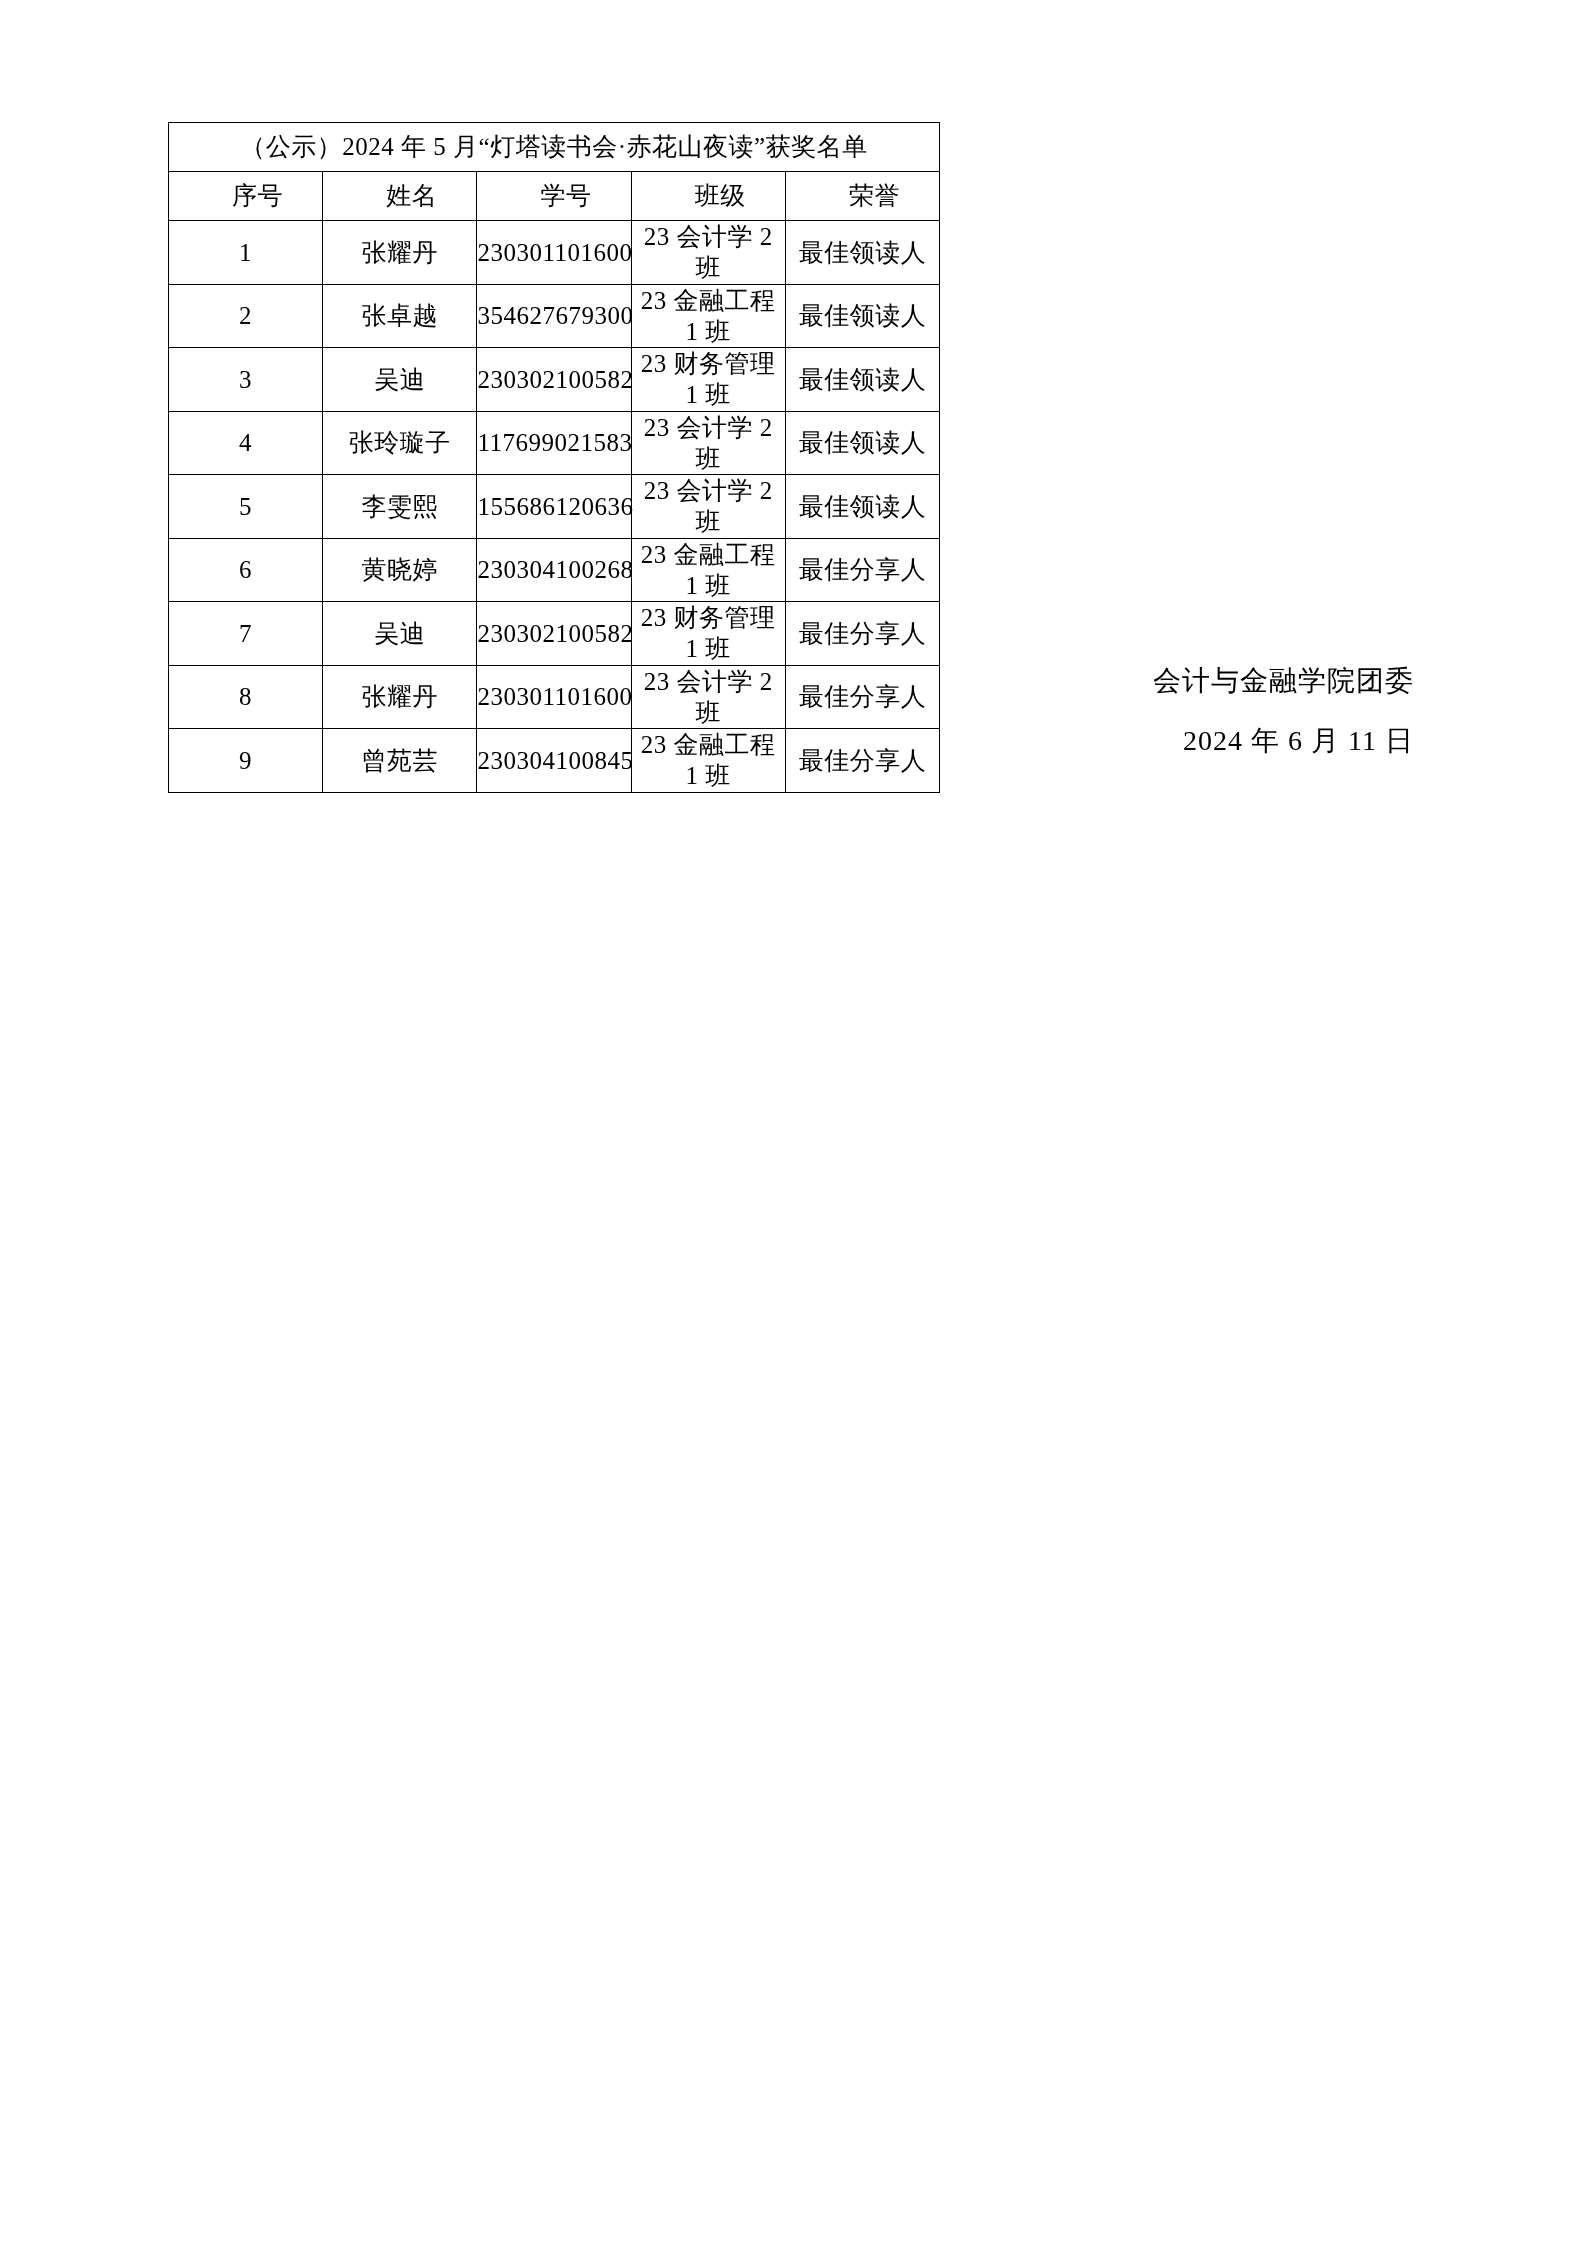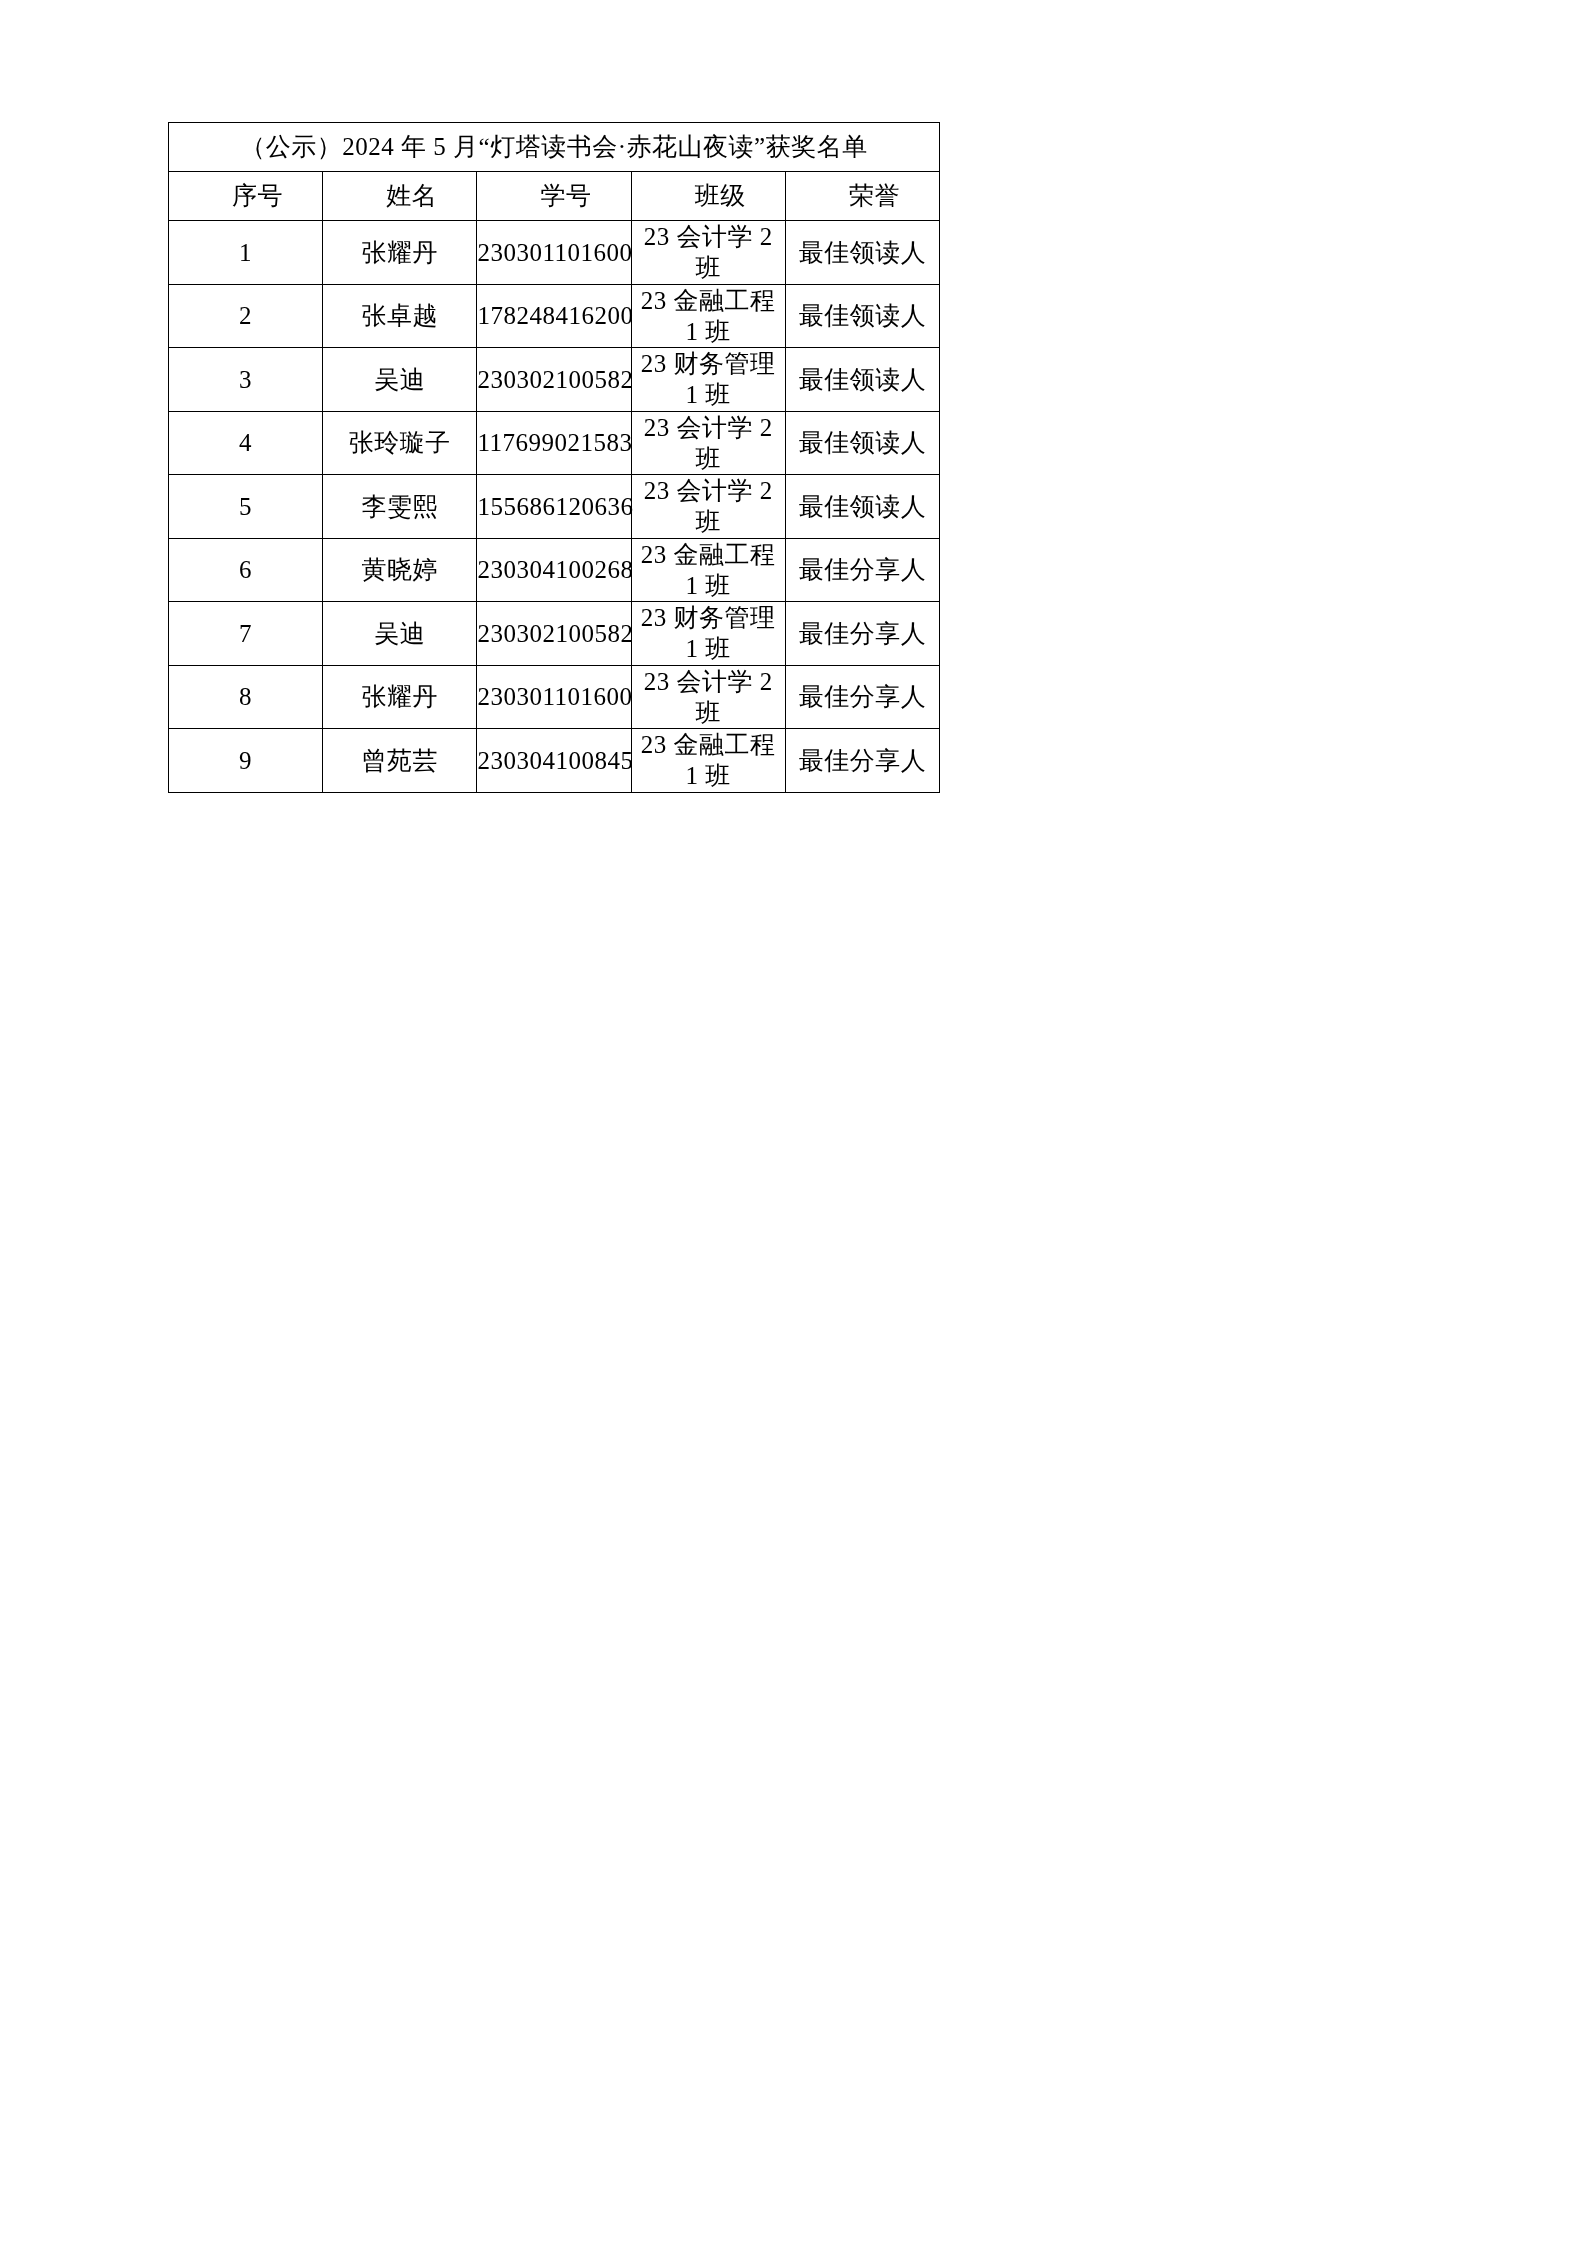--- a/index.html
+++ b/index.html
@@ -97,21 +97,21 @@
       <tr>
         <td class="num-cell">1</td>
         <td>张耀丹</td>
         <td class="num-cell">230301101600</td>
         <td>23 会计学 2 班</td>
         <td>最佳领读人</td>
       </tr>
       <tr>
         <td class="num-cell">2</td>
         <td>张卓越</td>
-        <td class="num-cell">178248416200</td>
+        <td class="num-cell">354627679300</td>
         <td>23 金融工程 1 班</td>
         <td>最佳领读人</td>
       </tr>
       <tr>
         <td class="num-cell">3</td>
         <td>吴迪</td>
         <td class="num-cell">230302100582</td>
         <td>23 财务管理 1 班</td>
         <td>最佳领读人</td>
       </tr>
@@ -153,14 +153,18 @@
       <tr>
         <td class="num-cell">9</td>
         <td>曾苑芸</td>
         <td class="num-cell">230304100845</td>
         <td>23 金融工程 1 班</td>
         <td>最佳分享人</td>
       </tr>
     </tbody>
   </table>
 
+  <div class="sign-block">
+    <span class="sign-line">会计与金融学院团委</span>
+    <span class="sign-line">2024 年 6 月 11 日</span>
+  </div>
 
 </div>
 
 </body></html>

